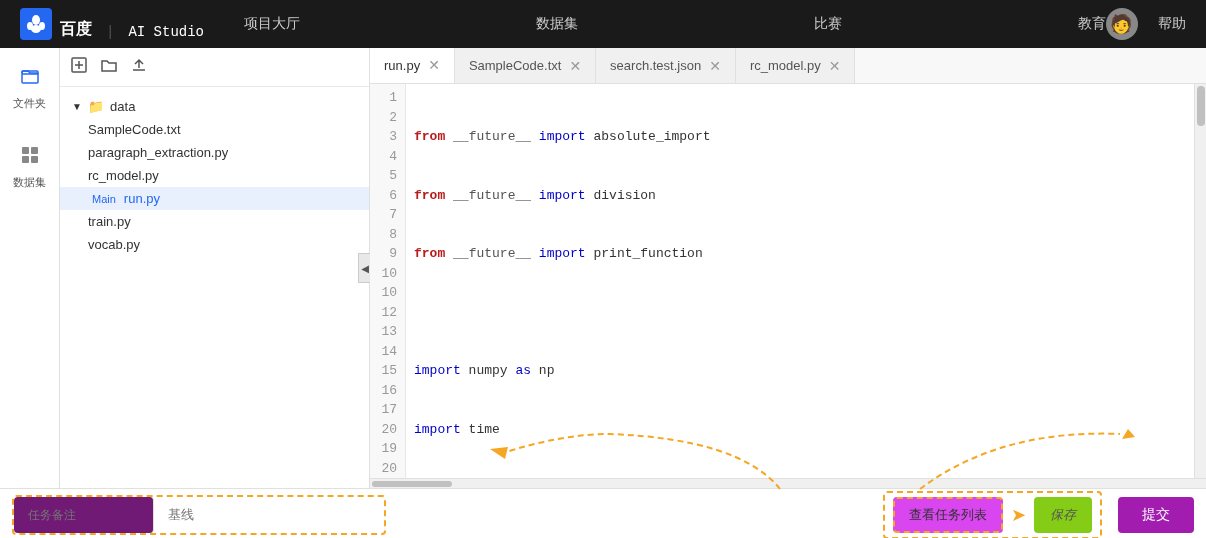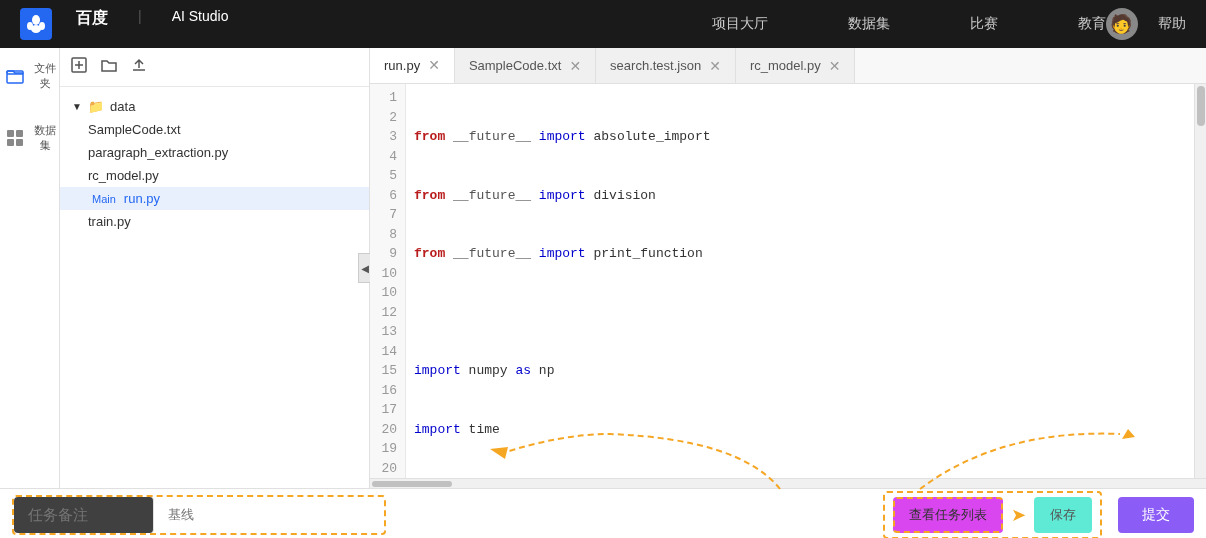--- a/index.html
+++ b/index.html
@@ -9,43 +9,44 @@
     .topnav {
       background: #1a1a1a;
       color: #fff;
       height: 48px;
       display: flex;
       align-items: center;
       padding: 0 20px;
     }
     .topnav-logo {
       display: flex;
-      align-items: flex-start;
-      gap: 24px;
+      align-items: flex-end;
+      gap: 8px;
       font-size: 14px;
       color: #fff;
       margin-right: 40px;
+      font-family: Liberation Mono, monospace;
     }
     .topnav-logo .baidu-icon {
       width: 32px;
       height: 32px;
       background: #2468f2;
       border-radius: 4px;
       display: flex;
       align-items: center;
       justify-content: center;
       font-weight: bold;
       font-size: 14px;
       color: #fff;
     }
     .topnav-menu {
       display: flex;
       gap: 80px;
       flex: 1;
-      justify-content: flex-end;
+      justify-content: space-between;
     }
     .topnav-menu-item {
       color: #ccc;
       font-size: 14px;
       cursor: pointer;
     }
     .topnav-right {
       display: flex;
       align-items: center;
       gap: 20px;
@@ -98,20 +99,21 @@
     .sidebar-icon.active {
       color: #2468f2;
     }
     .sidebar-label {
       font-size: 11px;
       color: #555;
       text-align: center;
     }
     .sidebar-item-group {
       display: flex;
+      flex-direction: column;
       align-items: center;
       gap: 2px;
     }
 
     
     .file-panel {
       width: 310px;
       background: #fff;
       border-right: 1px solid #e0e0e0;
       display: flex;
@@ -281,23 +283,23 @@
       display: flex;
       align-items: center;
       padding: 0 12px;
       gap: 8px;
       position: relative;
     }
     .task-note-input {
       border: 2px dashed #f5a623;
       border-radius: 4px;
       padding: 6px 14px;
-      font-size: 15px;
+      font-size: 12px;
       color: #999;
-      background: #404040;
+      background: #701a75;
       outline: none;
       width: 140px;
       height: 36px;
     }
     .baseline-input {
       border: 2px dashed #f5a623;
       border-radius: 4px;
       padding: 6px 14px;
       font-size: 13px;
       color: #999;
@@ -313,33 +315,34 @@
       font-size: 13px;
       color: #333;
       background: #d946ef;
       cursor: pointer;
       white-space: nowrap;
       height: 36px;
       display: flex;
       align-items: center;
     }
     .save-btn {
-      background: #5eead4;
+      background: #84cc16;
       border: none;
       border-radius: 4px;
       padding: 6px 16px;
       font-size: 13px;
       color: #555;
       cursor: pointer;
       height: 36px;
       display: flex;
       align-items: center;
+      font-style: italic;
     }
     .submit-btn {
-      background: #8b5cf6;
+      background: #a21caf;
       border: none;
       border-radius: 4px;
       padding: 6px 24px;
       font-size: 14px;
       color: #fff;
       cursor: pointer;
       height: 36px;
       display: flex;
       align-items: center;
       font-weight: 500;
@@ -460,20 +463,23 @@
       </div>
       <div class="file-tree-item">
         <span>rc_model.py</span>
       </div>
       <div class="file-tree-item active">
         <span class="badge-main">Main</span>
         <span style="color:#2468f2;">run.py</span>
       </div>
       <div class="file-tree-item">
         <span>train.py</span>
+      </div>
+      <div class="file-tree-item">
+        <span>vocab.py</span>
       </div>
     </div>
   </div>
 
   <div class="editor-panel">
 
     <div class="collapse-arrow">◀</div>
 
     <div class="editor-tabs">
       <div class="editor-tab active">

